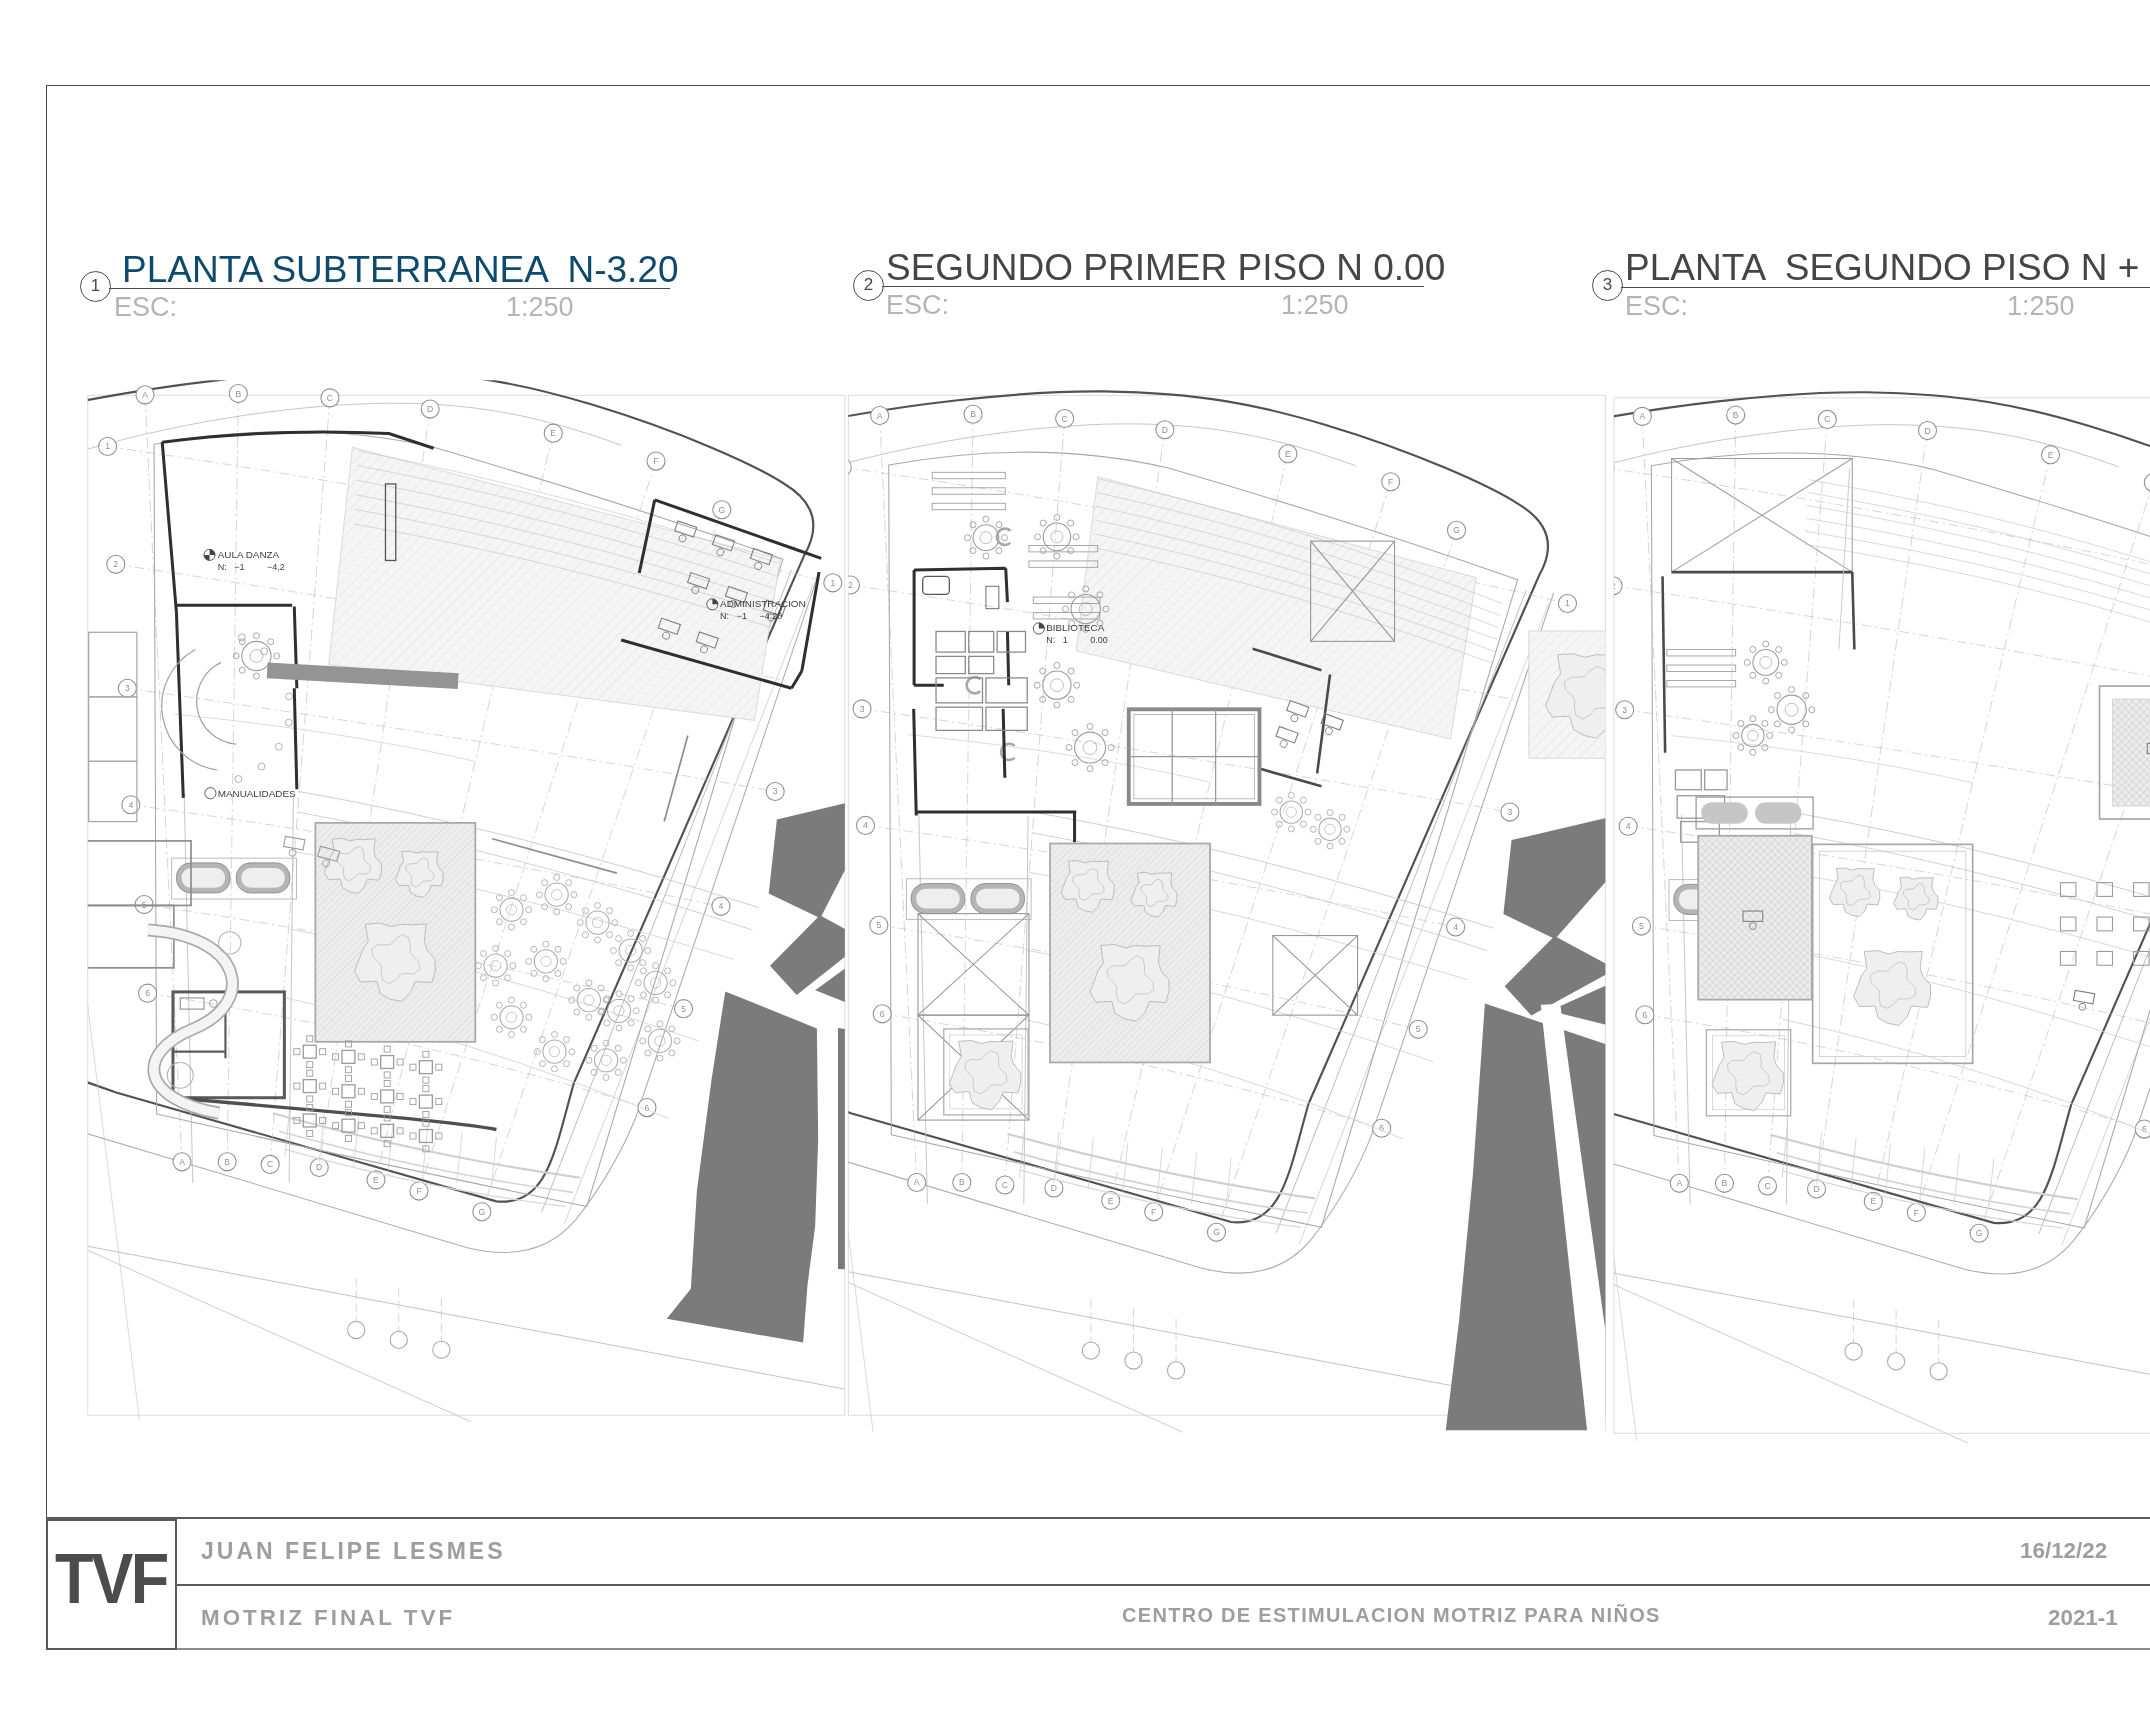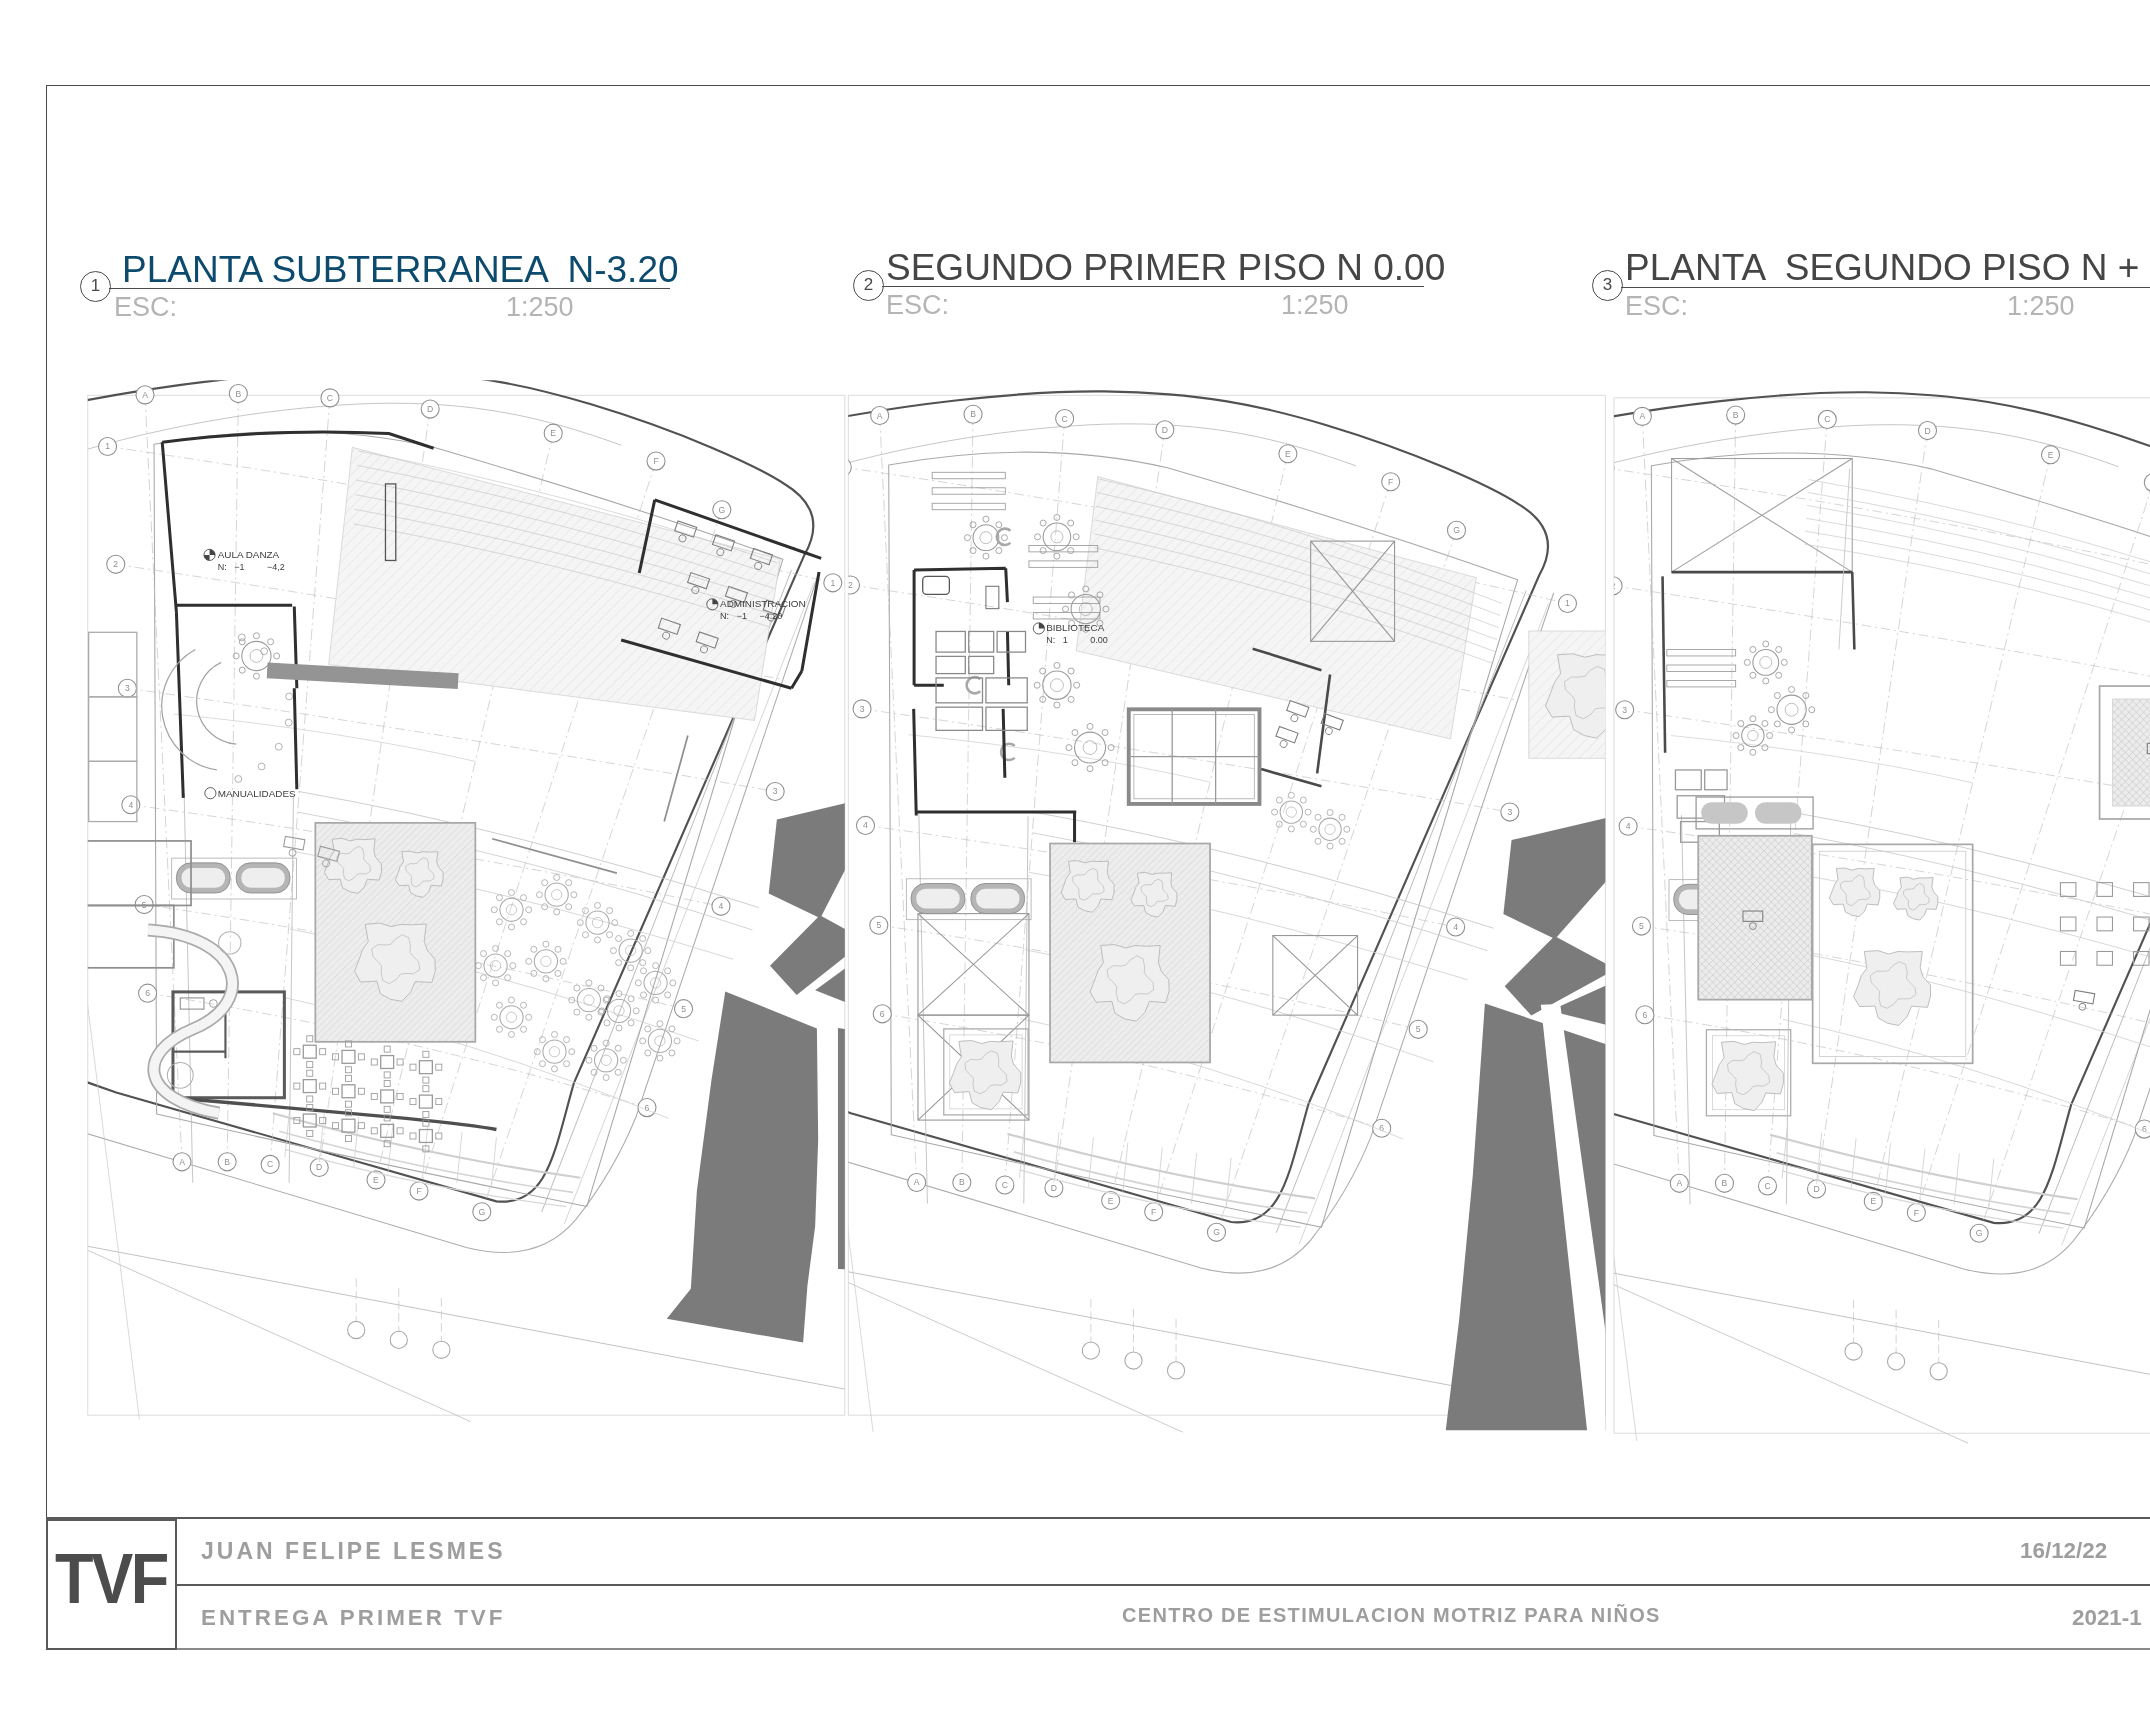--- a/index.html
+++ b/index.html
@@ -1039,22 +1039,22 @@
 
 <div style="position:absolute;left:46px;top:1517px;width:2360px;height:133px;border-top:2.2px solid #5a5a5a;border-bottom:2.2px solid #8a8a8a;">
 
 <div style="position:absolute;left:0px;top:0px;width:131px;height:131px;border:2.6px solid #5a5a5a;"></div>
 <div style="position:absolute;left:8.6px;top:20px;width:125px;font-size:70px;font-weight:bold;color:#4c4c4c;letter-spacing:-2.6px;transform:scaleX(0.9);transform-origin:0 0;">TVF</div>
 
 <div style="position:absolute;left:131px;top:65px;width:2100px;height:1.7px;background:#5a5a5a;"></div>
 
 <div style="position:absolute;left:155px;top:19.4px;font-size:23px;font-weight:bold;color:#9e9e9e;letter-spacing:3px;">JUAN FELIPE LESMES</div>
 
-<div style="position:absolute;left:155px;top:86px;font-size:22.4px;font-weight:bold;color:#9e9e9e;letter-spacing:3px;">ENTREGA PRIMER TVF</div>
+<div style="position:absolute;left:155px;top:86px;font-size:22.4px;font-weight:bold;color:#9e9e9e;letter-spacing:3px;">MOTRIZ FINAL TVF</div>
 
 <div style="position:absolute;left:1062px;top:85px;font-size:20px;font-weight:bold;color:#9e9e9e;letter-spacing:1.3px;margin-left:14px;">CENTRO DE ESTIMULACION MOTRIZ PARA NIÑOS</div>
 
 <div style="position:absolute;left:1974px;top:19.4px;font-size:22.4px;font-weight:bold;color:#9e9e9e;">16/12/22</div>
 
-<div style="position:absolute;left:2002px;top:86px;font-size:22.4px;font-weight:bold;color:#9e9e9e;margin-left:24px;">2021-1</div>
+<div style="position:absolute;left:2002px;top:86px;font-size:22.4px;font-weight:bold;color:#9e9e9e;">2021-1</div>
 
 </div>
 
 
 </body></html>

